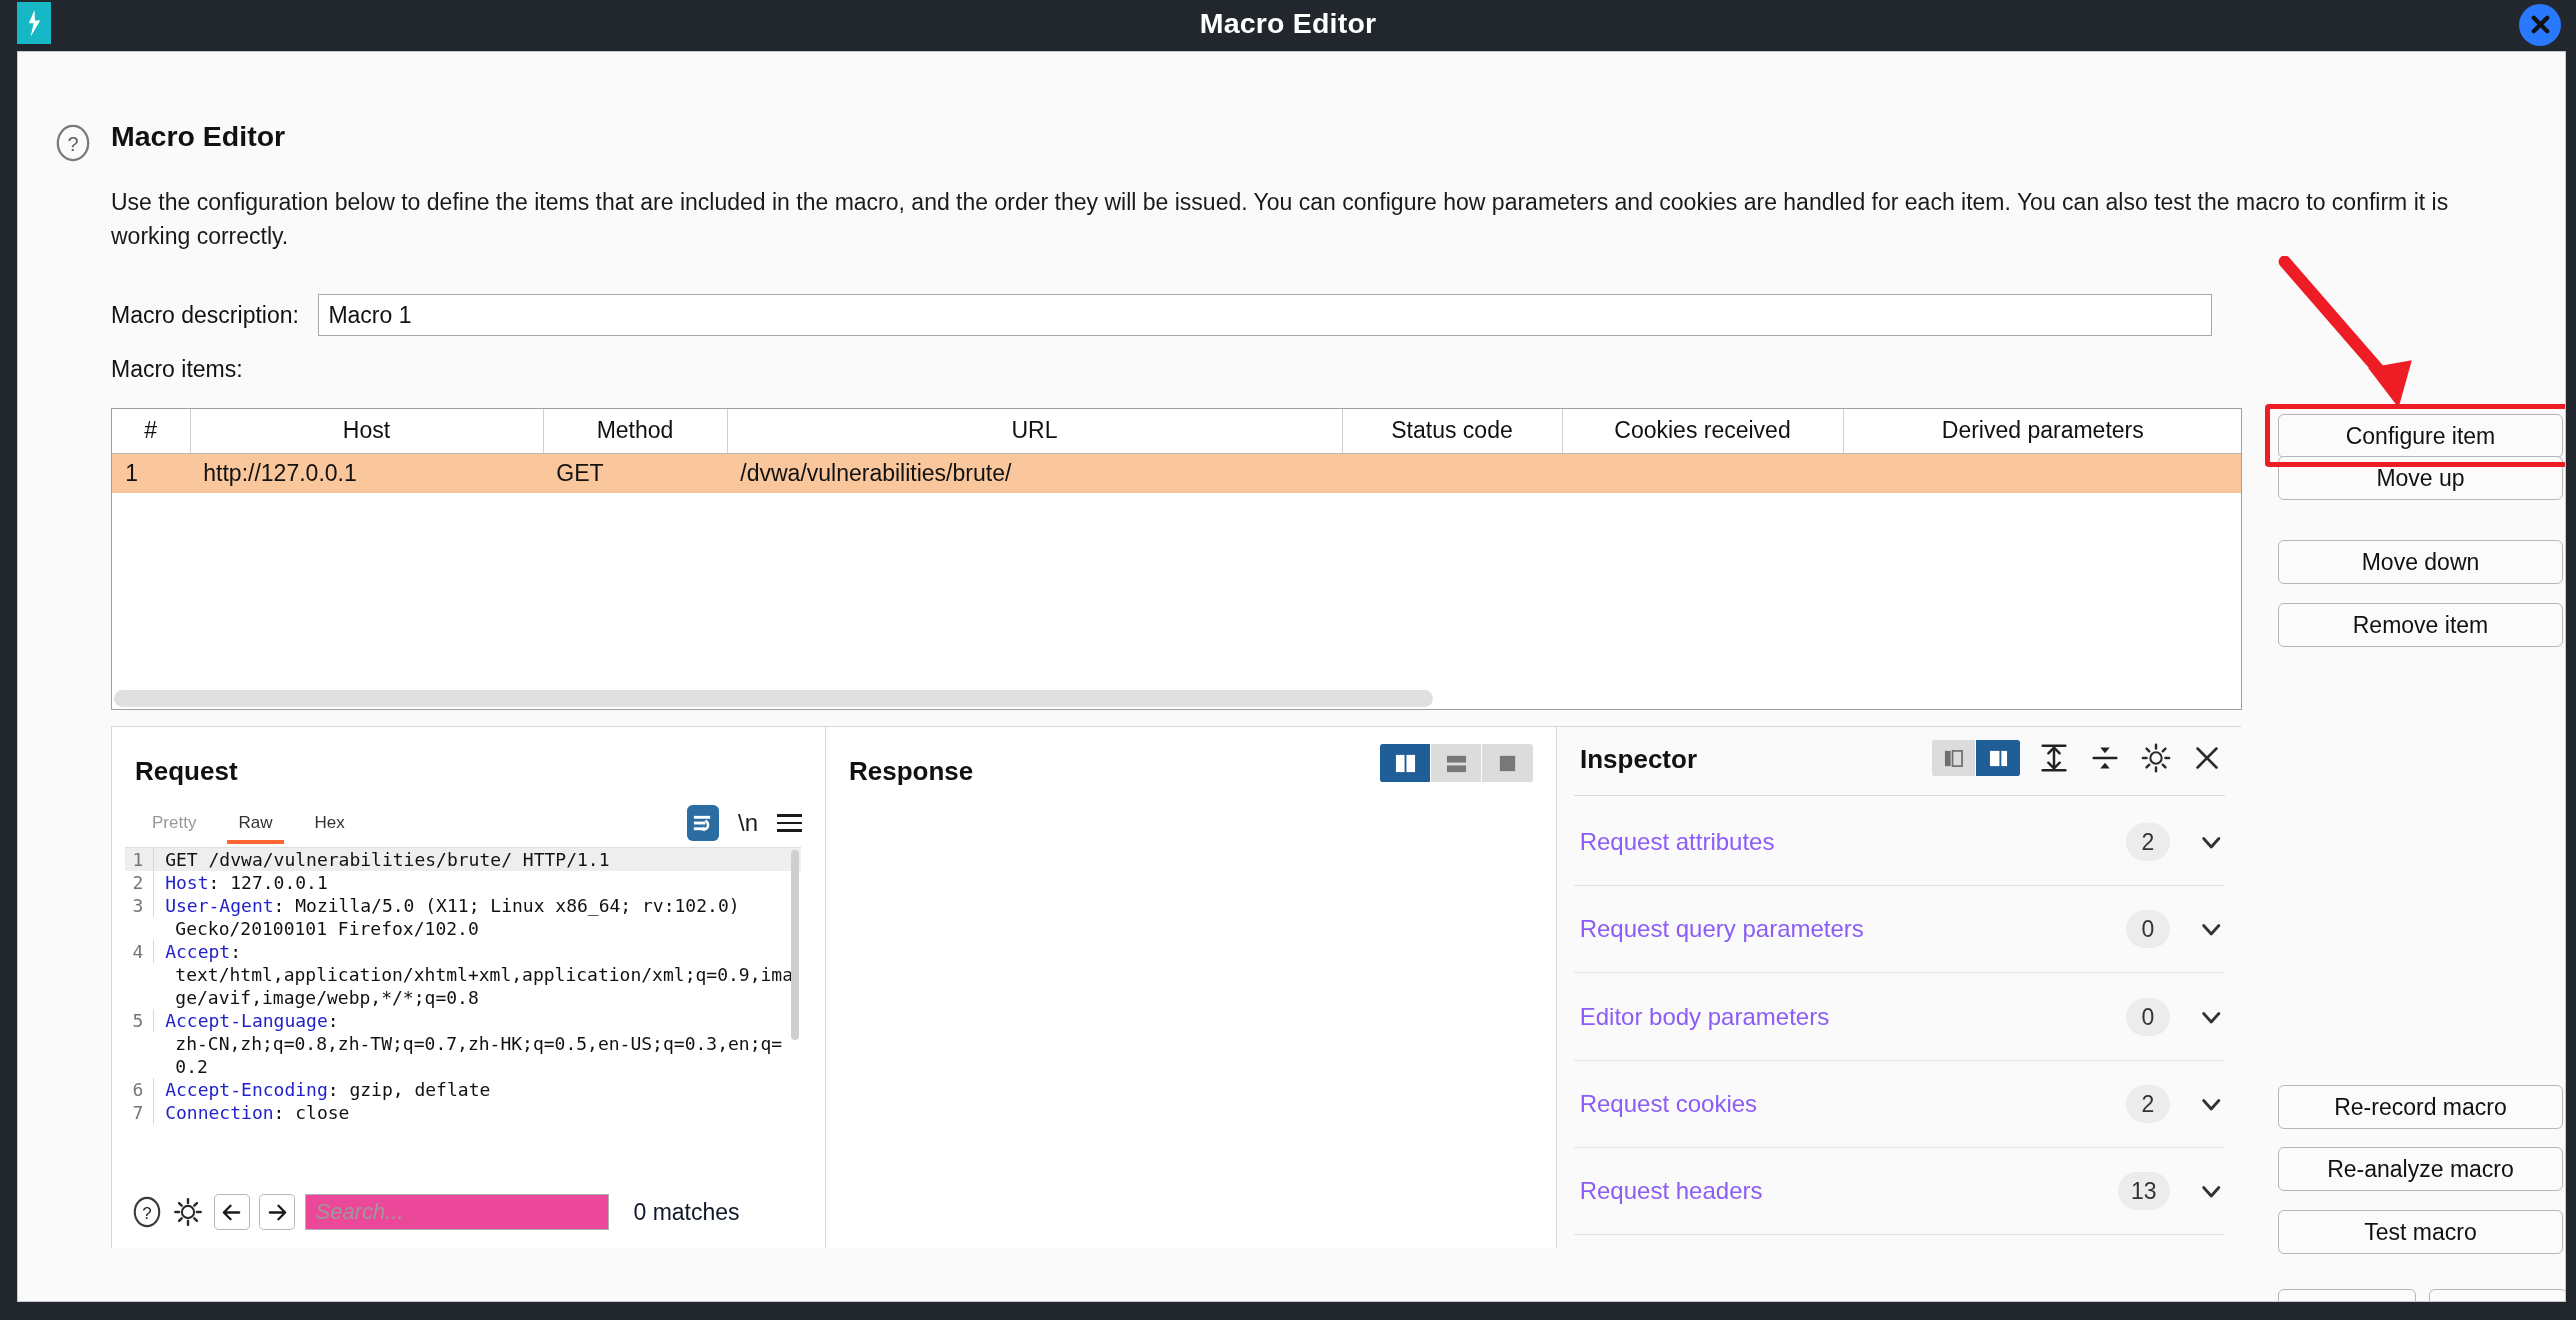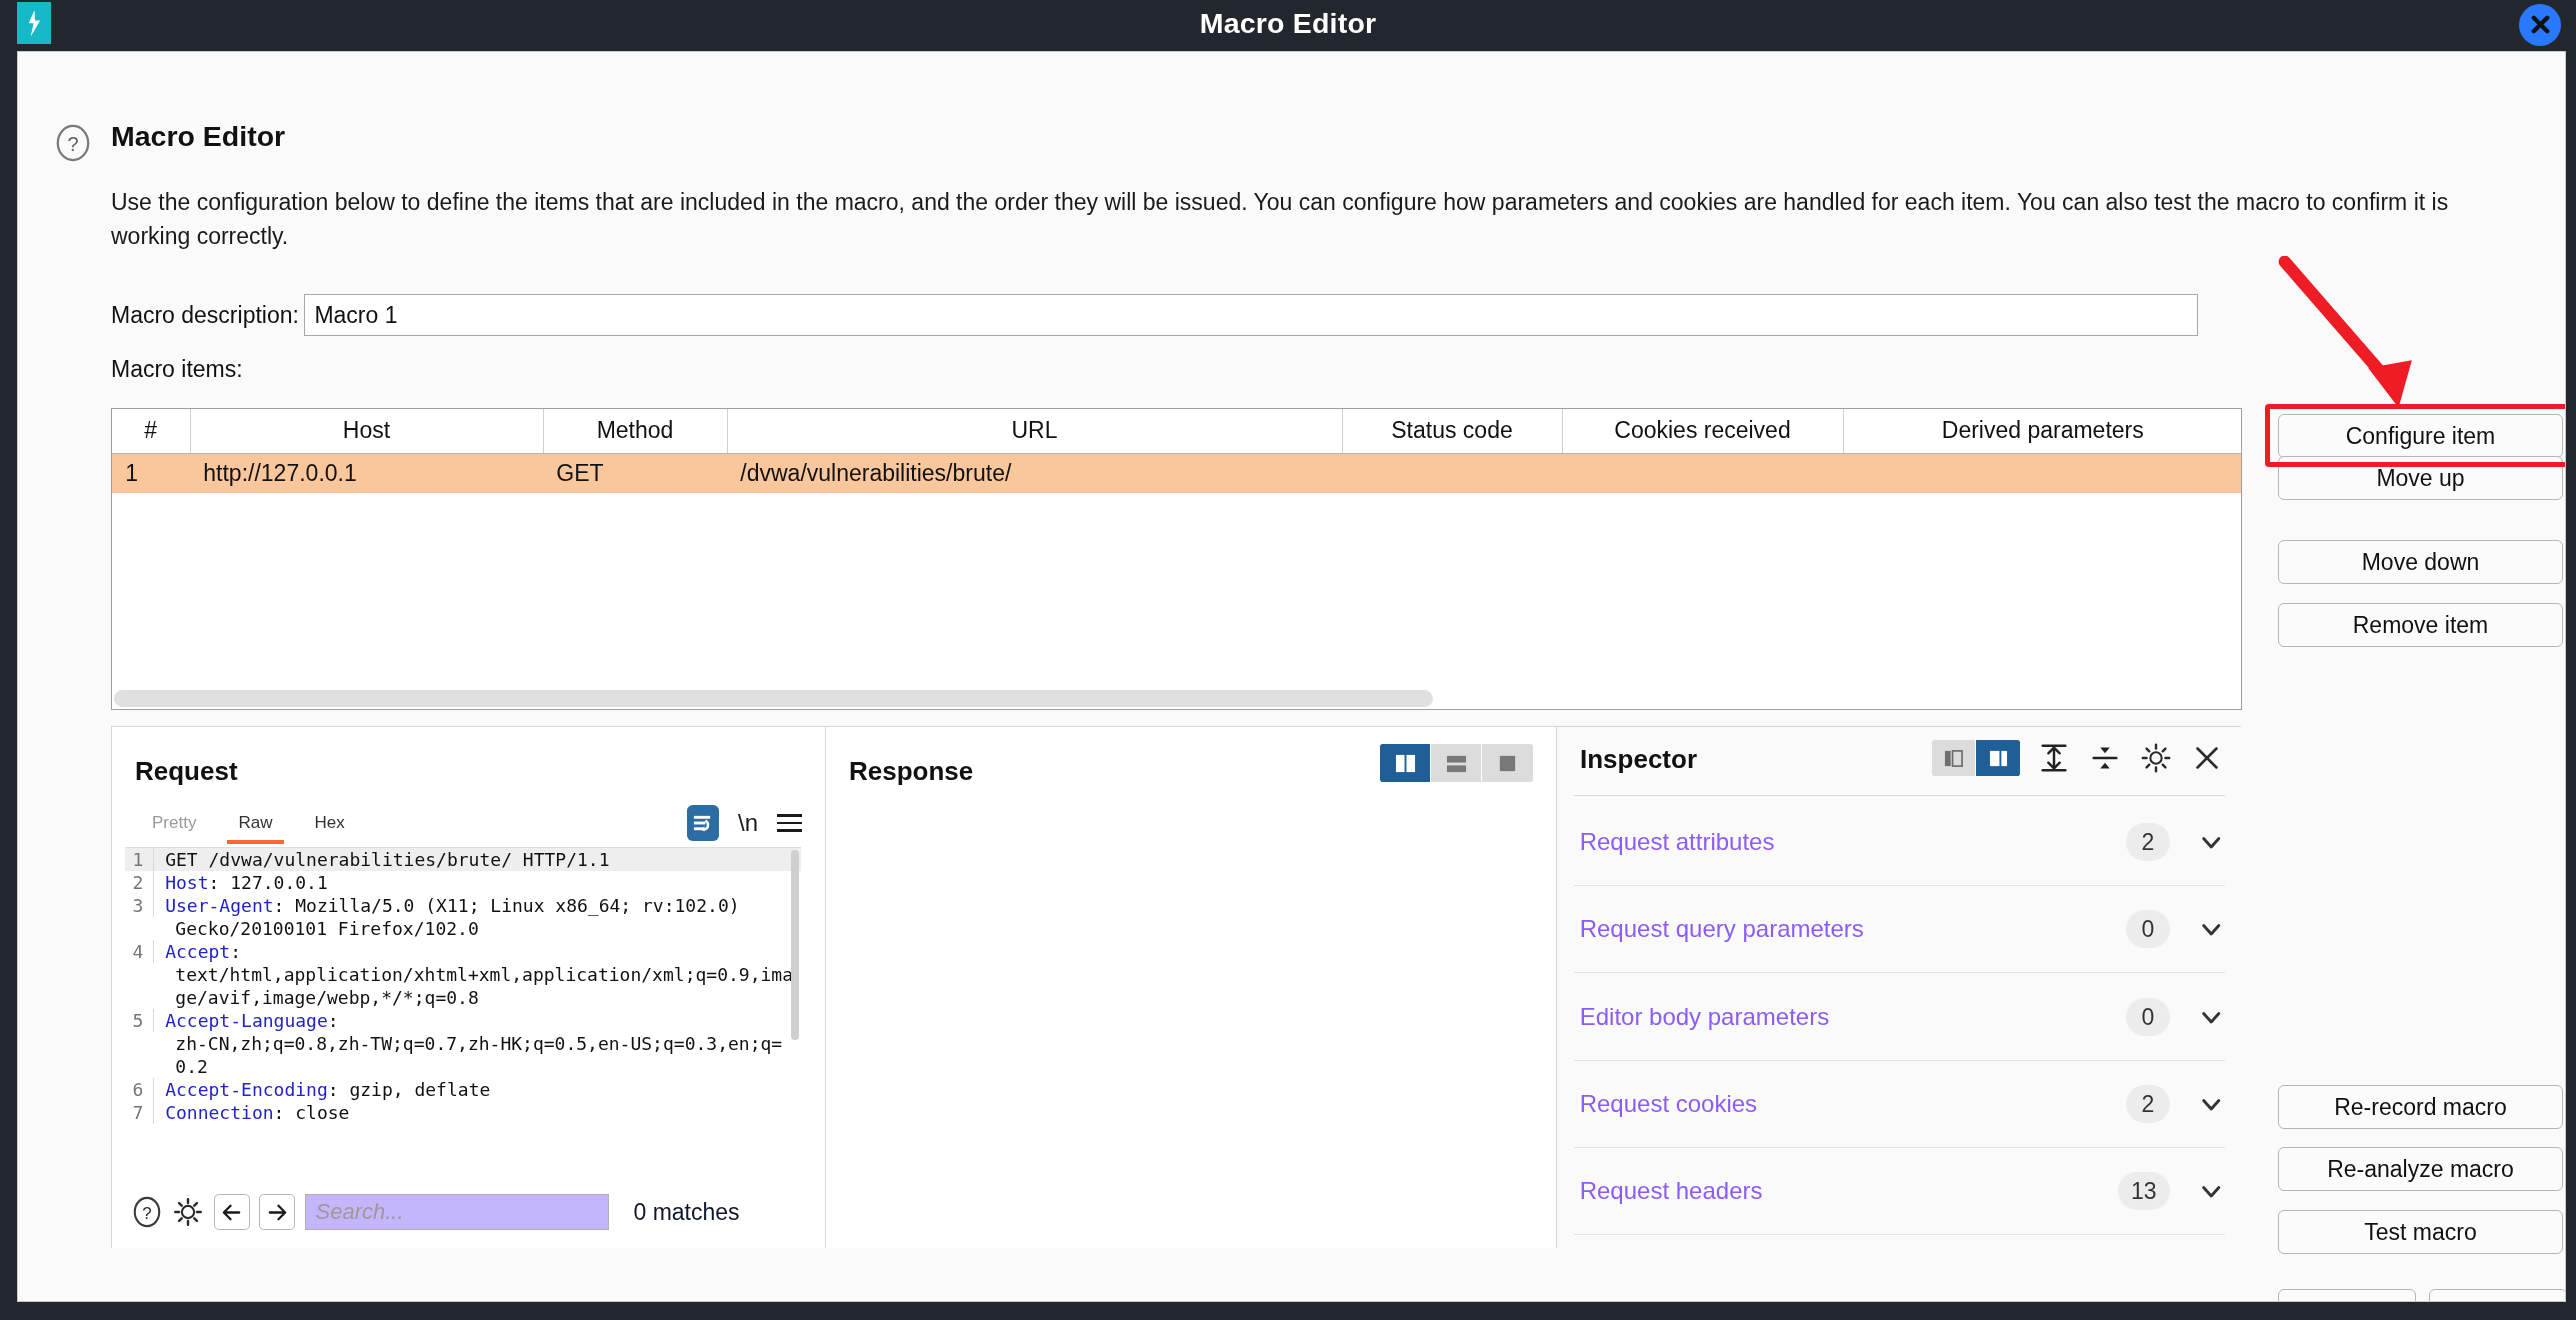--- a/index.html
+++ b/index.html
@@ -90,21 +90,21 @@
     line-height: 34px;
   }
 
   
   #macro-desc-row {
     position: absolute; left: 93px; top: 242px;
     display: flex; align-items: center;
   }
   #macro-desc-label { font-size: 23px; color: #111; }
   #macro-desc-input {
-    margin-left: 5px;
+    margin-left: 19px;
     width: 1894px; height: 42px;
     border: 0.9px solid #a7a7a7;
     background: #fff;
     font-size: 23px;
     color: #111;
     padding: 0 9.5px;
     font-family: "Liberation Sans", sans-serif;
     outline: none;
   }
 
@@ -311,21 +311,21 @@
     width: 36px; height: 36px;
     border: 0.9px solid #b6b6b6;
     border-radius: 4.7px;
     background: #fff;
     display: flex; align-items: center; justify-content: center;
     cursor: pointer;
   }
   #search-input {
     width: 304px; height: 36px;
     border: 0.9px solid #b0b0b0;
-    background: #c4b5fd;
+    background: #ec4899;
     font-size: 22px;
     font-style: italic;
     padding: 0 9.5px;
     color: #111;
     font-family: "Liberation Sans", sans-serif;
     outline: none;
   }
   #search-input::placeholder { color: #9a9a9a; font-style: italic; }
   #matches-label { font-size: 23px; color: #0f172a; margin-left: 15px; }
 

